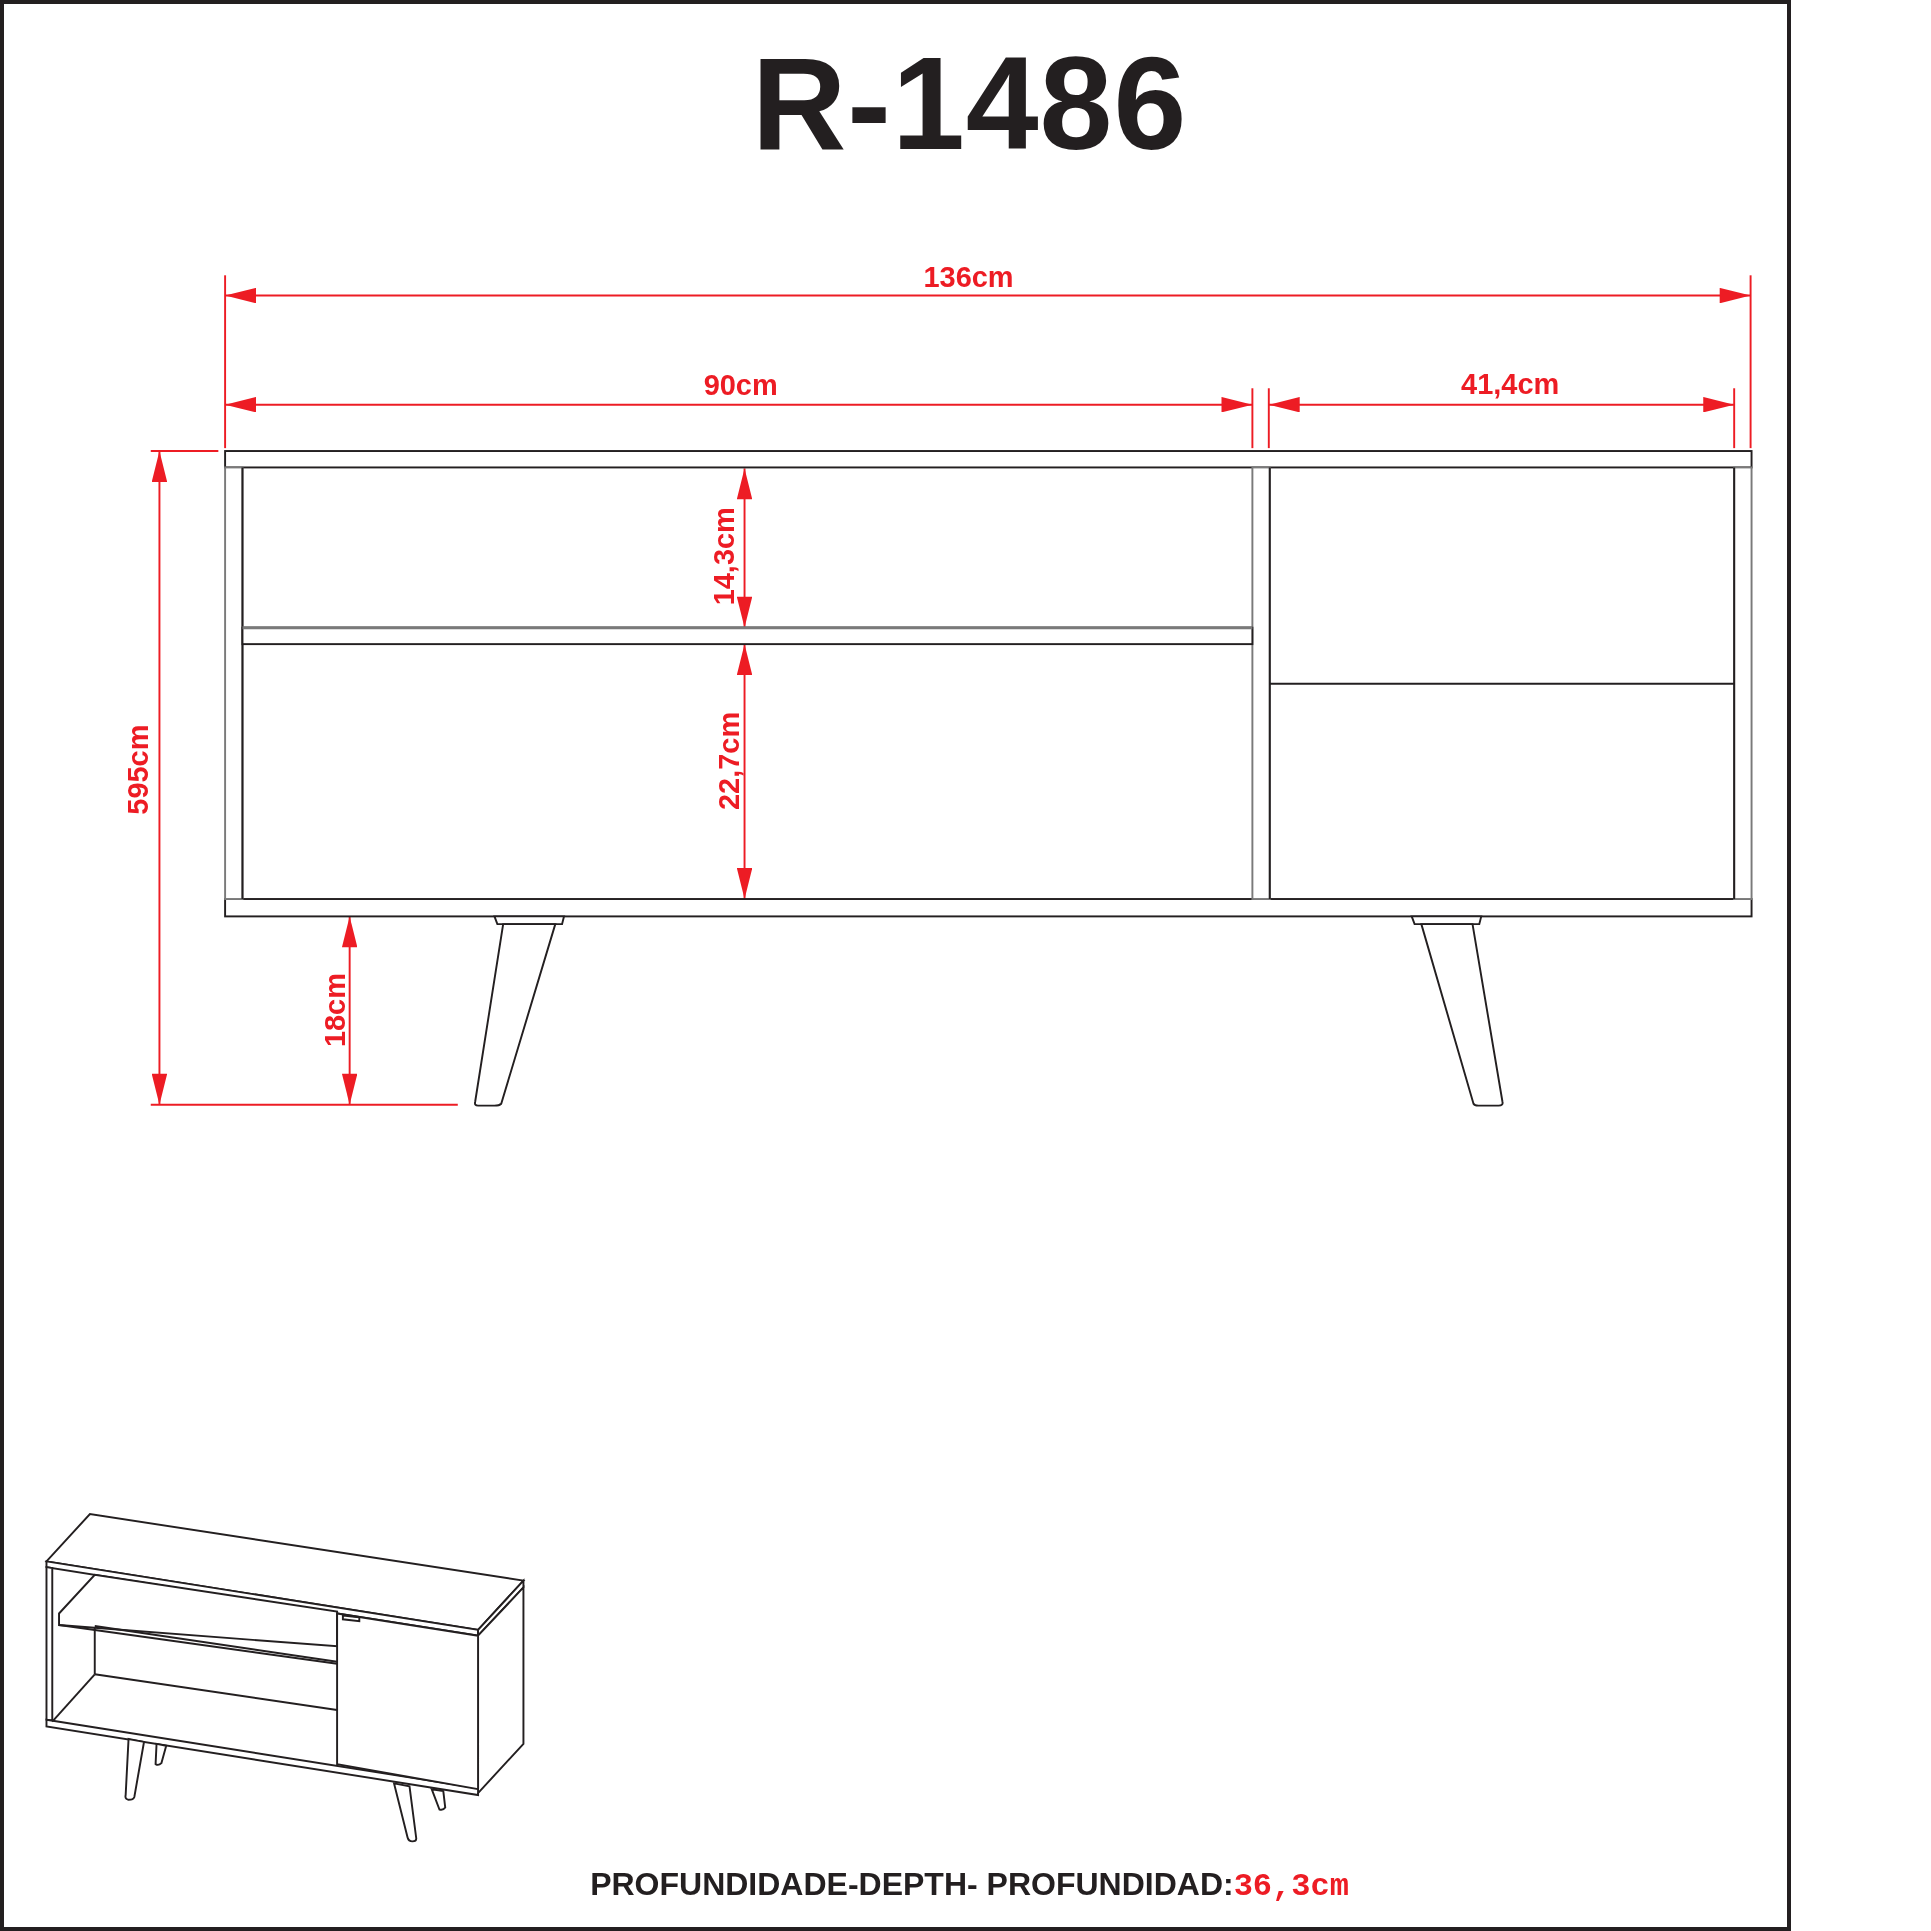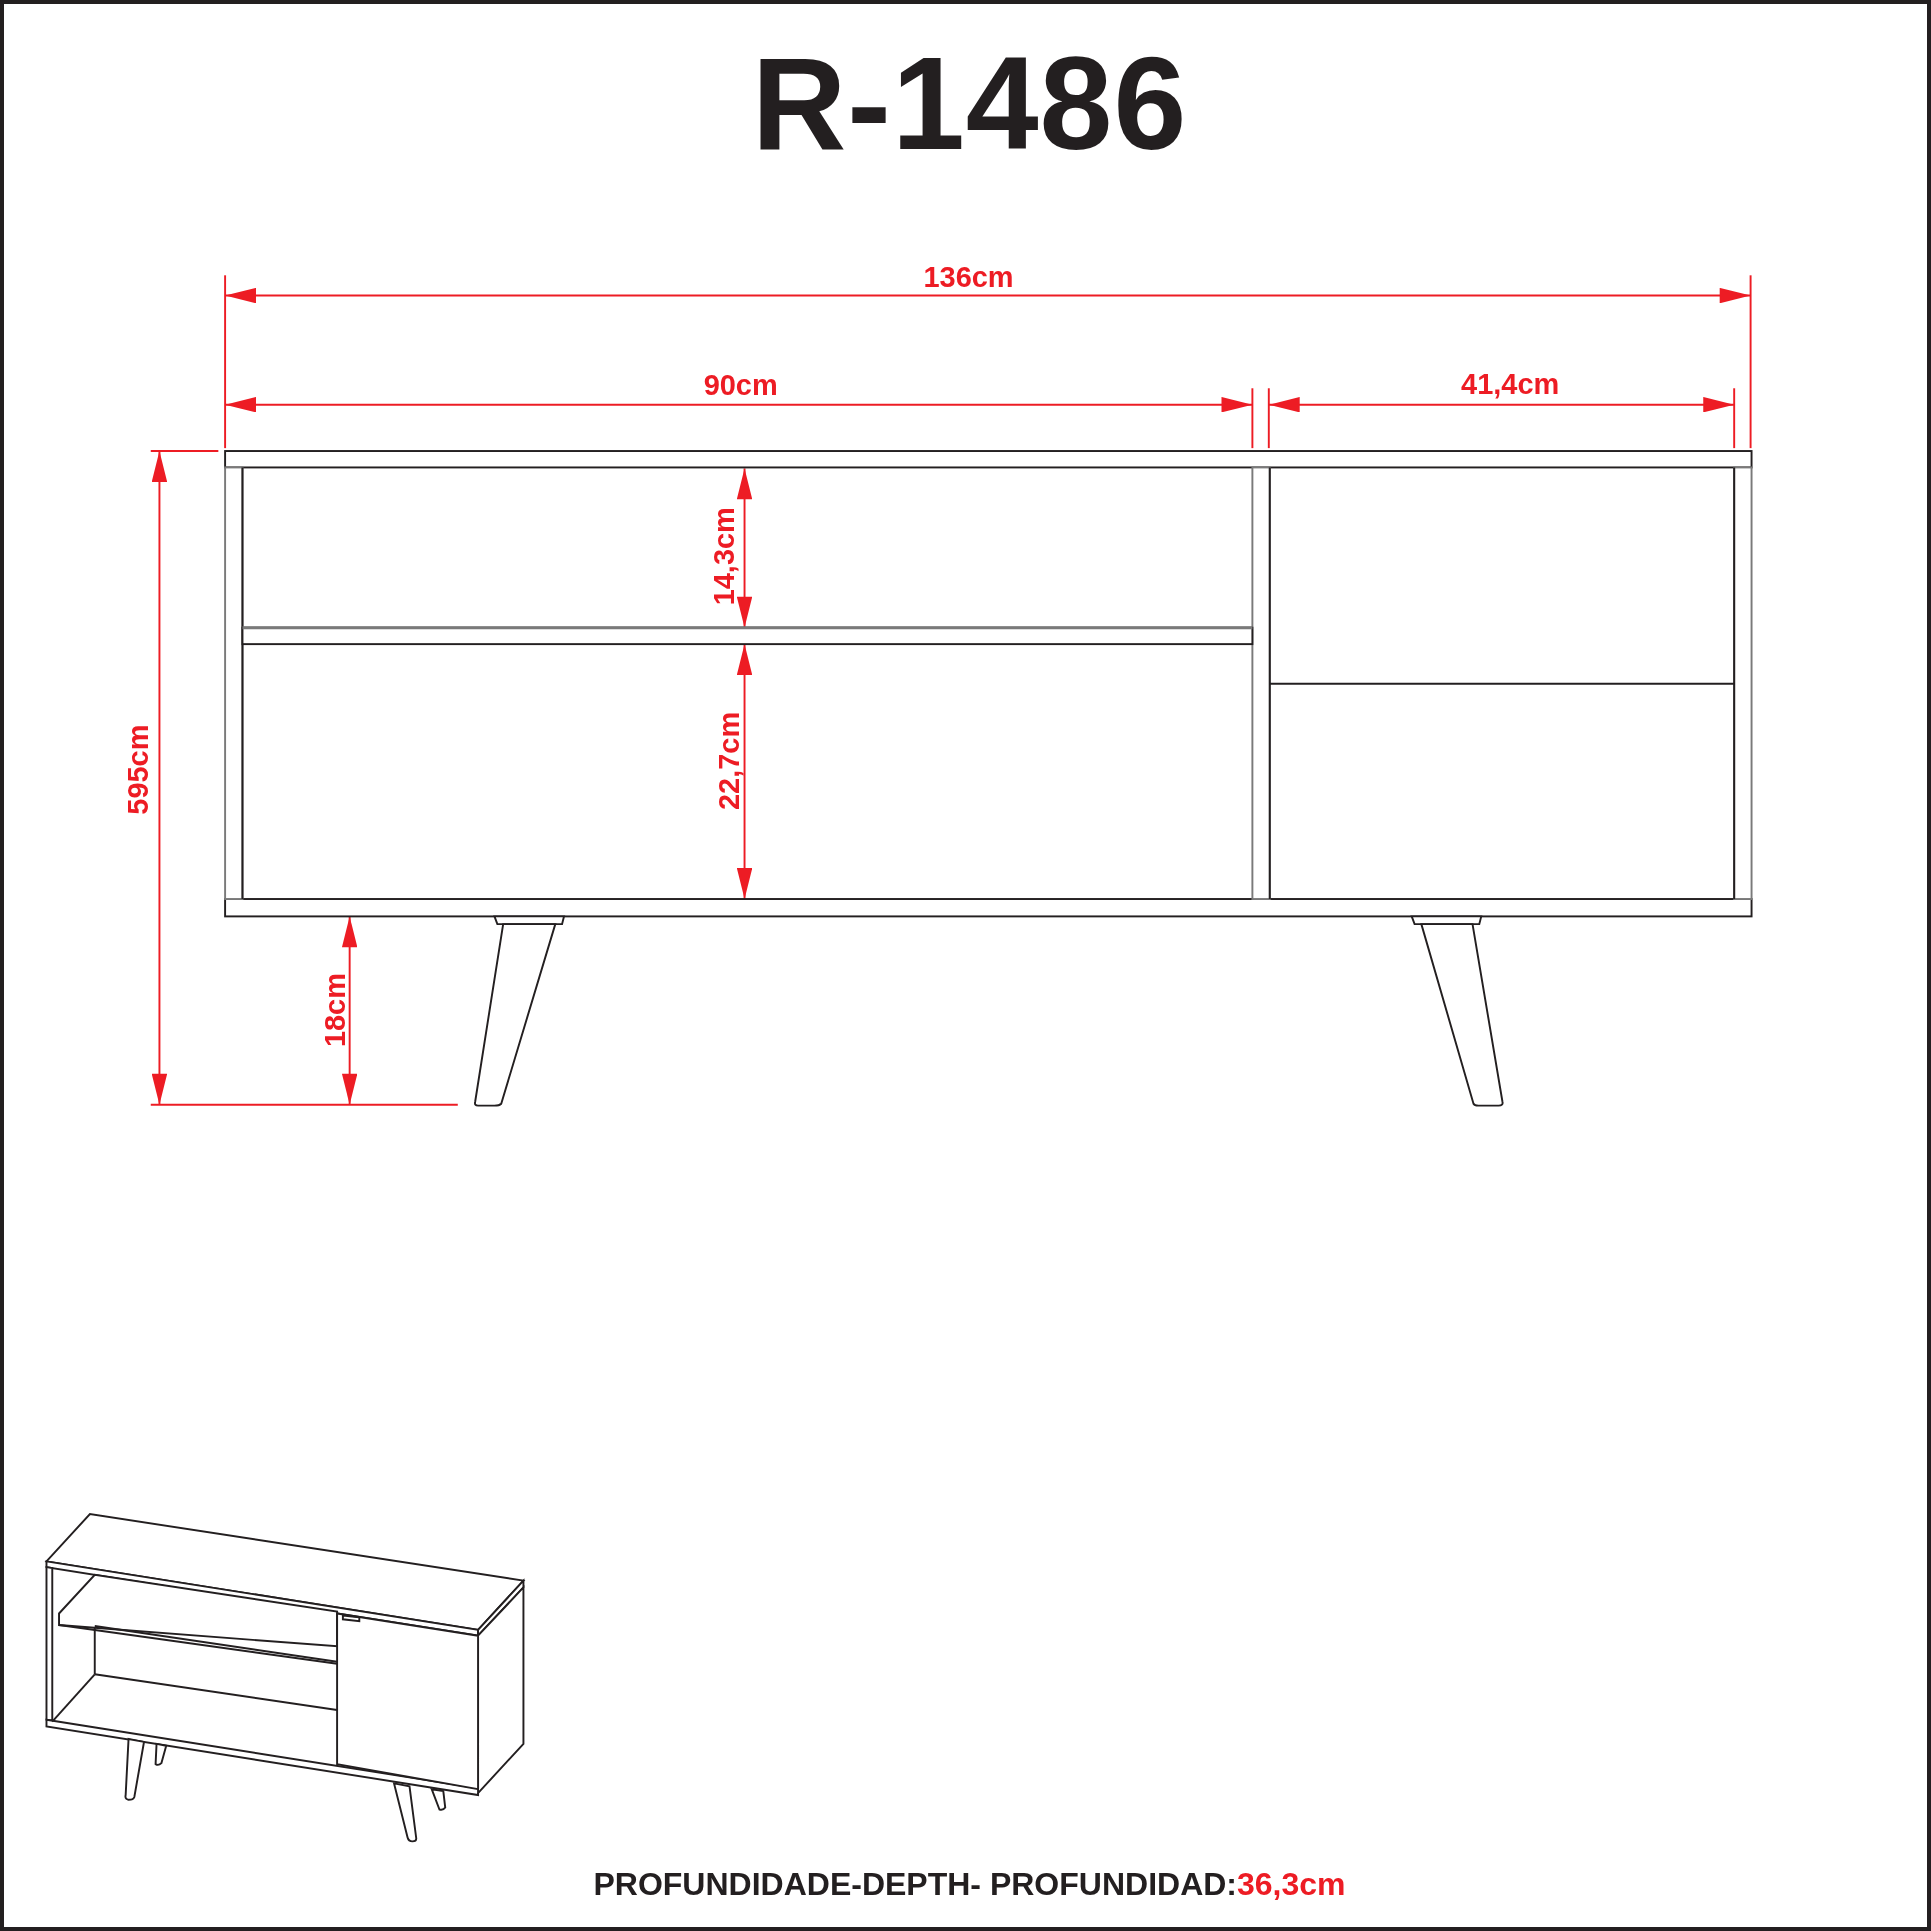--- a/index.html
+++ b/index.html
@@ -1,18 +1,18 @@
 <!DOCTYPE html>
 <html><head>
 <meta charset="utf-8">
 <style>
   html, body { margin: 0; padding: 0; background: #ffffff; }
   .page {
     position: relative;
-    width: 1931px; height: 1931px;
+    width: 1791px; height: 1931px;
     background: #ffffff;
     box-sizing: border-box;
     border: 4.8px solid #231f20;
     overflow: hidden;
     font-family: "Liberation Sans", sans-serif;
   }
   .title {
     position: absolute; left: 0; top: 27px; width: 1931px;
     text-align: center;
     font-family: "Liberation Sans", sans-serif;
@@ -23,21 +23,21 @@
   .dim-text {
     font-family: "Liberation Sans", sans-serif;
     font-weight: bold; font-size: 30px; fill: #ed1c24;
   }
   .footer {
     position: absolute; left: 0; top: 1862px; width: 1931px;
     text-align: center;
     font-family: "Liberation Sans", sans-serif;
     font-weight: bold; font-size: 32px; color: #231f20;
   }
-  .footer .val { color: #ed1c24; }
+  .footer .val { color: #ed1c24; font-family: Liberation Mono, monospace; }
 </style>
 </head>
 <body>
 
 <div class="page">
 
   <div class="title">R-1486</div>
 
   <svg class="drawing" width="1931" height="1931" viewBox="0 0 2000 2000">
     <defs>

